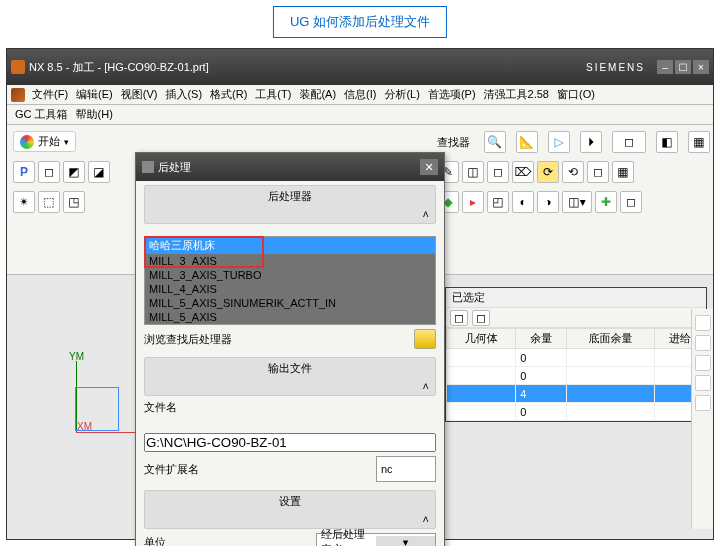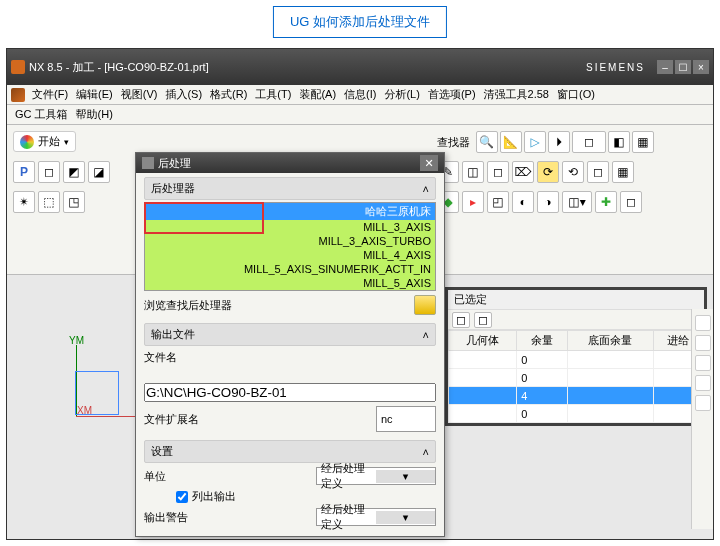--- a/index.html
+++ b/index.html
@@ -18,46 +18,46 @@
   .menubar { background: #f4f4f0; height: 20px; display: flex; align-items: center; padding: 0 4px; gap: 2px; border-bottom: 1px solid #bbb; }
   .menubar .app-icon { width: 14px; height: 14px; background: linear-gradient(135deg,#8B4513,#D2691E); border-radius: 2px; margin-right: 2px; }
   .menubar span { padding: 0 3px; font-size: 11px; }
   
   .menubar2 { background: #f4f4f0; height: 20px; display: flex; align-items: center; padding: 0 8px; gap: 8px; border-bottom: 1px solid #bbb; font-size: 11px; }
   
   .toolbar-area { background: #f4f4f0; height: 150px; position: relative; border-bottom: 1px solid #bbb; }
   .tb-row { position: absolute; display: flex; align-items: center; gap: 4px; }
   .tb-btn { width: 22px; height: 22px; background: #fff; border: 1px solid #bbb; border-radius: 2px; display: flex; align-items: center; justify-content: center; font-size: 12px; }
   
-  .coord { position: absolute; left: 54px; top: 296px; }
+  .coord { position: absolute; left: 54px; top: 312px; }
   .coord .ym { position: absolute; left: 8px; top: -10px; color: green; font-size: 10px; }
   .coord .xm { position: absolute; left: 16px; bottom: 2px; color: #c44; font-size: 10px; }
   .axis-y { width: 1px; height: 72px; background: green; position: relative; left: 15px;}
   .axis-x { width: 72px; height: 1px; background: #c44; position: relative; top: -1px; left: 15px;}
   .bbox { position: absolute; left: 14px; top: 26px; width: 44px; height: 44px; border: 1px solid #4488ff; }
   
-  .right-pane { position: absolute; top: 238px; left: 438px; width: 262px; background: #fff; border: 3px solid #404040; }
+  .right-pane { position: absolute; top: 238px; left: 438px; width: 262px; background: #fff; border: 1px solid #404040; }
   .rp-hdr { background: #f0f0f0; padding: 2px 6px; font-size: 11px; border-bottom: 1px solid #ddd; }
   .rp-table { width: 100%; border-collapse: collapse; font-size: 11px; }
   .rp-table th { background: #f4f4f0; border: 1px solid #ddd; padding: 2px 4px; font-weight: normal; }
   .rp-table td { border: 1px solid #eee; padding: 2px 4px; height: 18px; }
   .rp-table tr.sel td { background: #3399ff; color: #fff; }
   
   .rsb { position: absolute; right: 0; top: 260px; width: 22px; background: #f4f4f0; border-left: 1px solid #ccc; height: 220px; display:flex; flex-direction:column; gap:4px; padding-top:6px; align-items:center;}
   .rsb div{width:16px;height:16px;background:#fff;border:1px solid #ccc;border-radius:2px;}
   
   
   .dlg { position: absolute; top: 103px; left: 128px; width: 310px; background: #f4f4f0; border: 1px solid #666; box-shadow: 2px 2px 6px rgba(0,0,0,.3); }
-  .dlg-title { background: linear-gradient(#555,#333); color: #fff; height: 20px; display: flex; align-items: center; padding: 0 6px; font-size: 11px; }
+  .dlg-title { background: linear-gradient(#555,#333); color: #fff; height: 28px; display: flex; align-items: center; padding: 0 6px; font-size: 11px; }
   .dlg-title .spacer { flex: 1; }
   .dlg-title .xbtn { width: 18px; height: 16px; background: #777; display: flex; align-items: center; justify-content: center; font-size: 11px; }
   .dlg-sec { padding: 4px 8px; }
-  .sec-hdr { background: #e0e0e0; padding: 3px 6px; font-size: 11px; display: flex; align-items: center; gap: 4px; border: 1px solid #ccc; border-radius: 2px;}
+  .sec-hdr { background: #e0e0e0; padding: 3px 6px; font-size: 11px; display: flex; align-items: center; gap: 4px; border: 1px solid #ccc; border-radius: 2px; flex-direction: column;}
   .sec-hdr .chev { margin-left: auto; }
-  .listbox { border: 1px solid #999; background: #bef264; margin-top: 2px; font-size: 11px; text-align: right; }
+  .listbox { border: 1px solid #999; background: #737373; margin-top: 12px; font-size: 11px; }
   .listbox div { padding: 1px 4px; }
   .listbox .sel { background: #3399ff; color: #fff; }
   .redbox { position: absolute; border: 2px solid #d33; pointer-events: none; }
   .row { display: flex; align-items: center; gap: 6px; margin-top: 4px; }
   .row label { flex: 0 0 72px; font-size: 11px; }
   .row input, .row .txt { flex: 1; border: 1px solid #999; background: #fff; padding: 10px 4px; font-size: 11px; height: 26px; }
   .browse-row { display: flex; align-items: center; justify-content: space-between; margin-top: 4px; font-size: 11px; }
   .browse-btn { width: 22px; height: 20px; background: linear-gradient(#ffe680,#e6b800); border: 1px solid #aa8; border-radius: 2px; }
   .combo { display: flex; align-items: center; border: 1px solid #999; background: #fff; height: 18px; font-size: 11px; }
   .combo span { flex: 1; padding: 0 4px; }
@@ -111,21 +111,21 @@
   </div>
 
   <div class="toolbar-area">
     <div class="tb-row" style="top:6px;left:6px">
       <span class="start-chip">
         <span class="start-orb"></span>
         <span>开始</span>
         <span style="font-size:9px">▾</span>
       </span>
     </div>
-    <div class="tb-row" style="top:6px;left:430px;gap:2px">
+    <div class="tb-row" style="top:6px;left:430px;gap:10px">
       <span style="font-size:11px;margin-right:4px">查找器</span>
       <span class="tb-btn">🔍</span>
       <span class="tb-btn">📐</span>
       <span class="tb-btn" style="color:#39c">▷</span>
       <span class="tb-btn">⏵</span>
       <span class="tb-btn" style="width:34px">◻</span>
       <span class="tb-btn">◧</span>
       <span class="tb-btn">▦</span>
     </div>
     <div class="tb-row" style="top:36px;left:6px;gap:3px">

